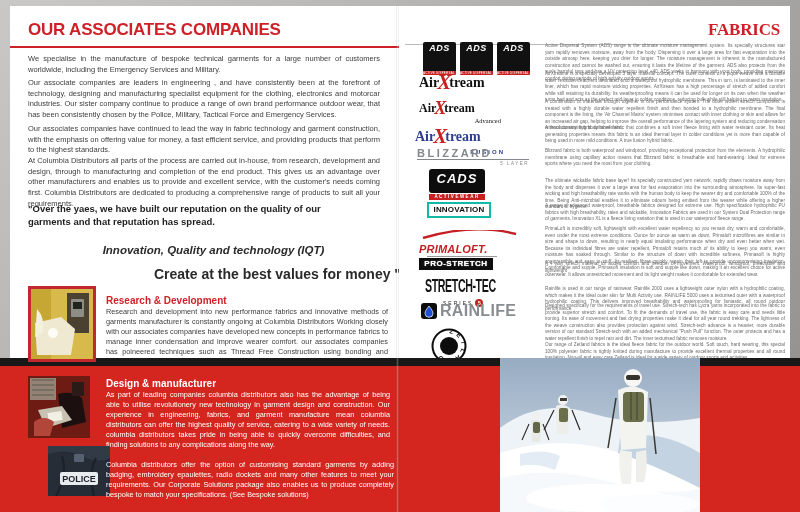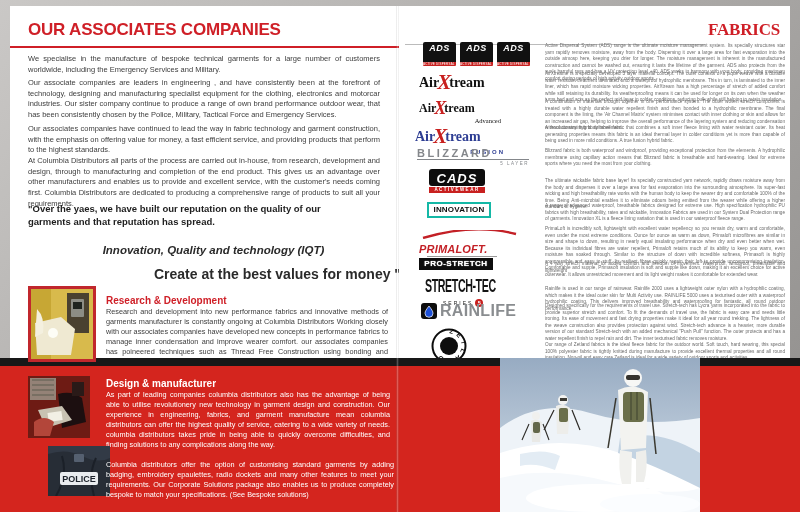--- a/index.html
+++ b/index.html
@@ -31,35 +31,35 @@
 
   
   .r-title{position:absolute;right:10px;top:14px;font-size:17px;font-weight:bold;color:#cf1f27;letter-spacing:-.2px;font-family:Liberation Serif, serif;}
   .r-rule{position:absolute;left:6px;top:38px;width:300px;height:1px;background:#bbb;}
   .brand-row{position:absolute;left:6px;width:380px;}
   .brand-logo{position:absolute;left:0;top:0;width:134px;}
   .brand-desc{position:absolute;left:140px;top:1px;width:240px;font-size:4.7px;line-height:1.4;color:#6a6a6a;text-align:justify;}
 
   .ads-group{display:flex;gap:4px;padding-left:18px;}
   .ads-box{width:33px;}
-  .ads-top{background:#111;border-radius:2px 2px 0 0;color:#fff;font-weight:bold;font-style:italic;font-size:9px;text-align:center;line-height:12px;height:20px;letter-spacing:.5px;}
+  .ads-top{background:#111;border-radius:2px 2px 0 0;color:#fff;font-weight:bold;font-style:italic;font-size:9px;text-align:center;line-height:12px;height:29px;letter-spacing:.5px;}
   .ads-strip{background:#c8201f;height:4px;border-radius:0 0 1px 1px;color:#fff;font-size:3px;line-height:4px;text-align:center;letter-spacing:.2px;overflow:hidden;white-space:nowrap;}
 
   .axt{font-family:"Liberation Serif",serif;font-weight:bold;color:#111;padding-left:14px;white-space:nowrap;}
   .axt .pre,.axt .suf{font-size:14px;}
   .axt .bigx{font-size:21px;color:#c8201f;font-style:italic;margin:0 -2px;vertical-align:-2px;}
   .axt-sub{font-family:"Liberation Serif",serif;font-size:6.5px;color:#111;text-align:right;width:96px;margin-top:-2px;}
   .axt.fusion,.axt.fusion .pre,.axt.fusion .suf{color:#2d3d93;}
   .fusion-sub{color:#2d3d93;font-size:6px;letter-spacing:2px;text-align:right;width:100px;font-weight:bold;}
 
   .blizzard{padding-left:12px;font-size:11px;font-weight:bold;letter-spacing:2.5px;color:#84878b;}
   .blizzard-sub{font-size:4.5px;letter-spacing:1.5px;color:#84878b;text-align:right;width:112px;border-top:1px solid #84878b;margin-left:12px;padding-top:1px;}
 
   .cads{margin-left:24px;width:56px;}
-  .cads-top{background:#0d0d0d;border-radius:3px;color:#fff;font-weight:bold;font-style:italic;font-size:13px;text-align:center;height:17px;line-height:19px;letter-spacing:1px;}
+  .cads-top{background:#0d0d0d;border-radius:3px;color:#fff;font-weight:bold;font-style:italic;font-size:13px;text-align:center;height:24px;line-height:19px;letter-spacing:1px;}
   .cads-strip{background:#c8201f;margin-top:1px;color:#fff;font-size:4.5px;letter-spacing:1.5px;text-align:center;height:6px;line-height:6px;font-weight:bold;}
 
   .innovation{margin-left:22px;width:60px;height:12px;border:2px solid #14b8a6;color:#0d0d0d;font-weight:bold;font-size:8px;line-height:12px;text-align:center;letter-spacing:.2px;background:#fff;}
 
   .primaloft{padding-left:14px;width:104px;}
   .primaloft .word{font-size:11px;font-weight:bold;font-style:italic;color:#c32026;letter-spacing:.2px;}
   .primaloft .sub{font-size:4px;color:#777;border-top:1px solid #999;margin-top:1px;text-align:center;width:70px;margin-left:8px;padding-top:1px;}
 
   .prostretch{margin-left:14px;width:74px;height:12px;background:#0d0d0d;color:#fff;font-weight:bold;font-size:8px;line-height:12px;text-align:center;letter-spacing:.5px;text-shadow:0 0 1px #fff;}
 

